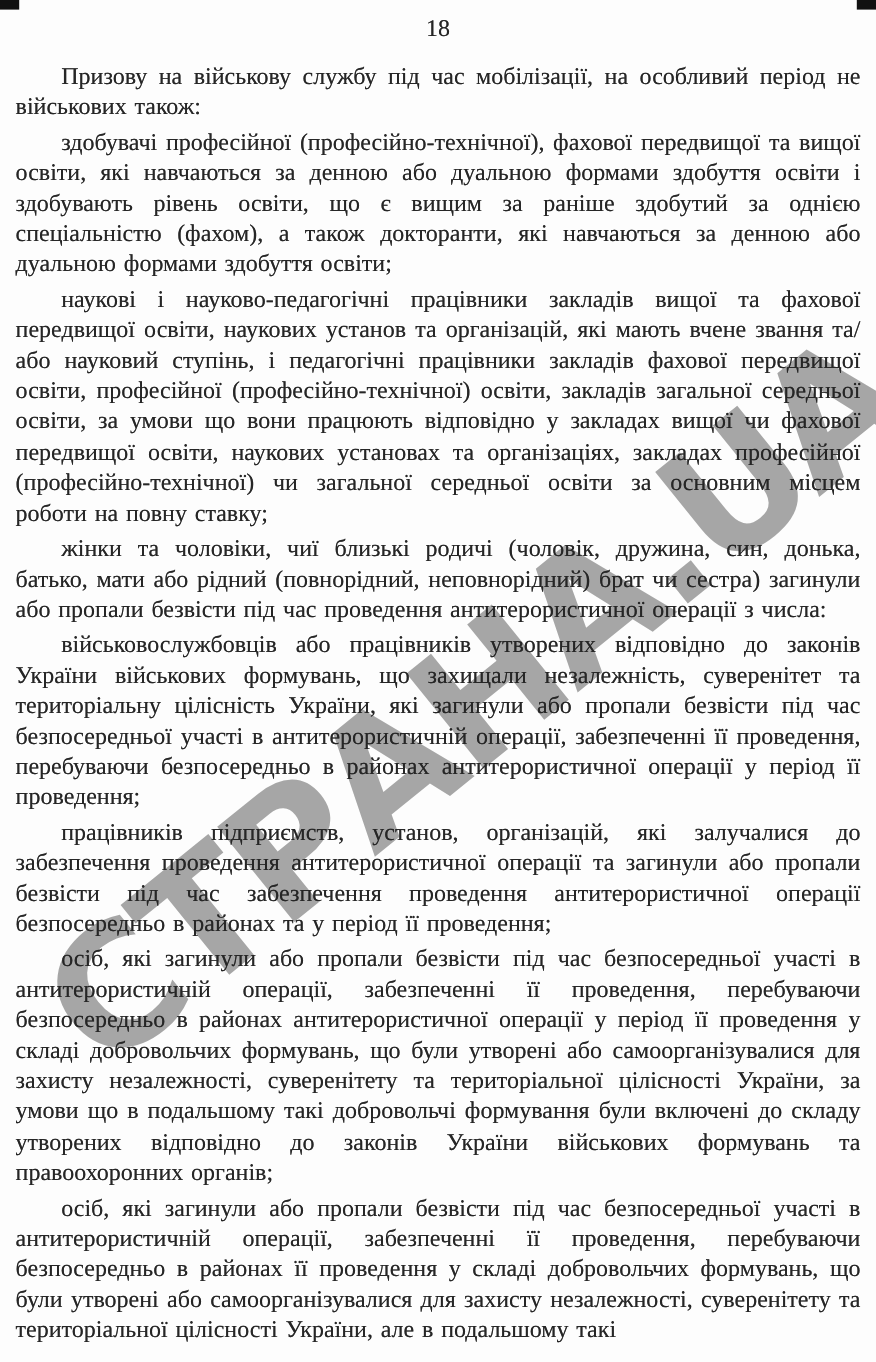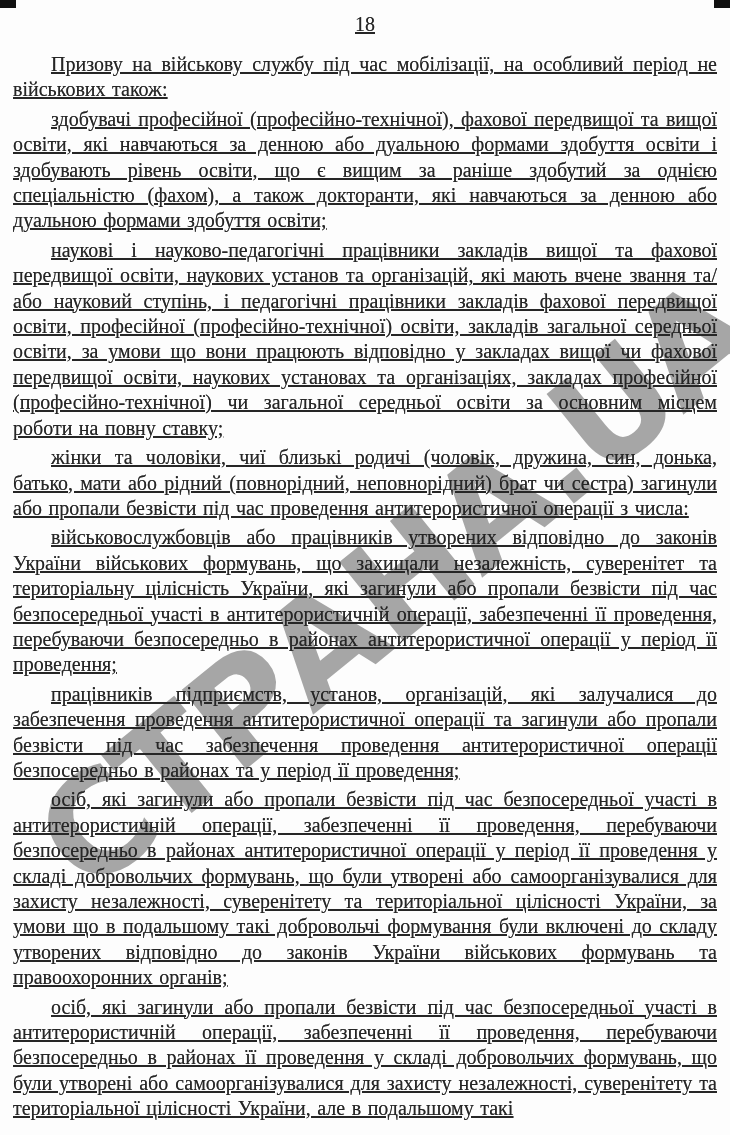--- a/index.html
+++ b/index.html
@@ -46,21 +46,20 @@
     white-space: nowrap;
     z-index: 1;
     pointer-events: none;
     user-select: none;
   }
 
   .content {
     position: relative;
     z-index: 2;
     padding: 8px 13px 0 13px;
-    text-decoration: underline;
   }
   .page-number {
     text-align: center;
     font-size: 20px;
     line-height: 24px;
     margin: 4px 0 16px 0;
     text-shadow: 0 0 0.5px rgba(0,0,0,0.55);
   }
   .content p {
     margin: 4px 0;

